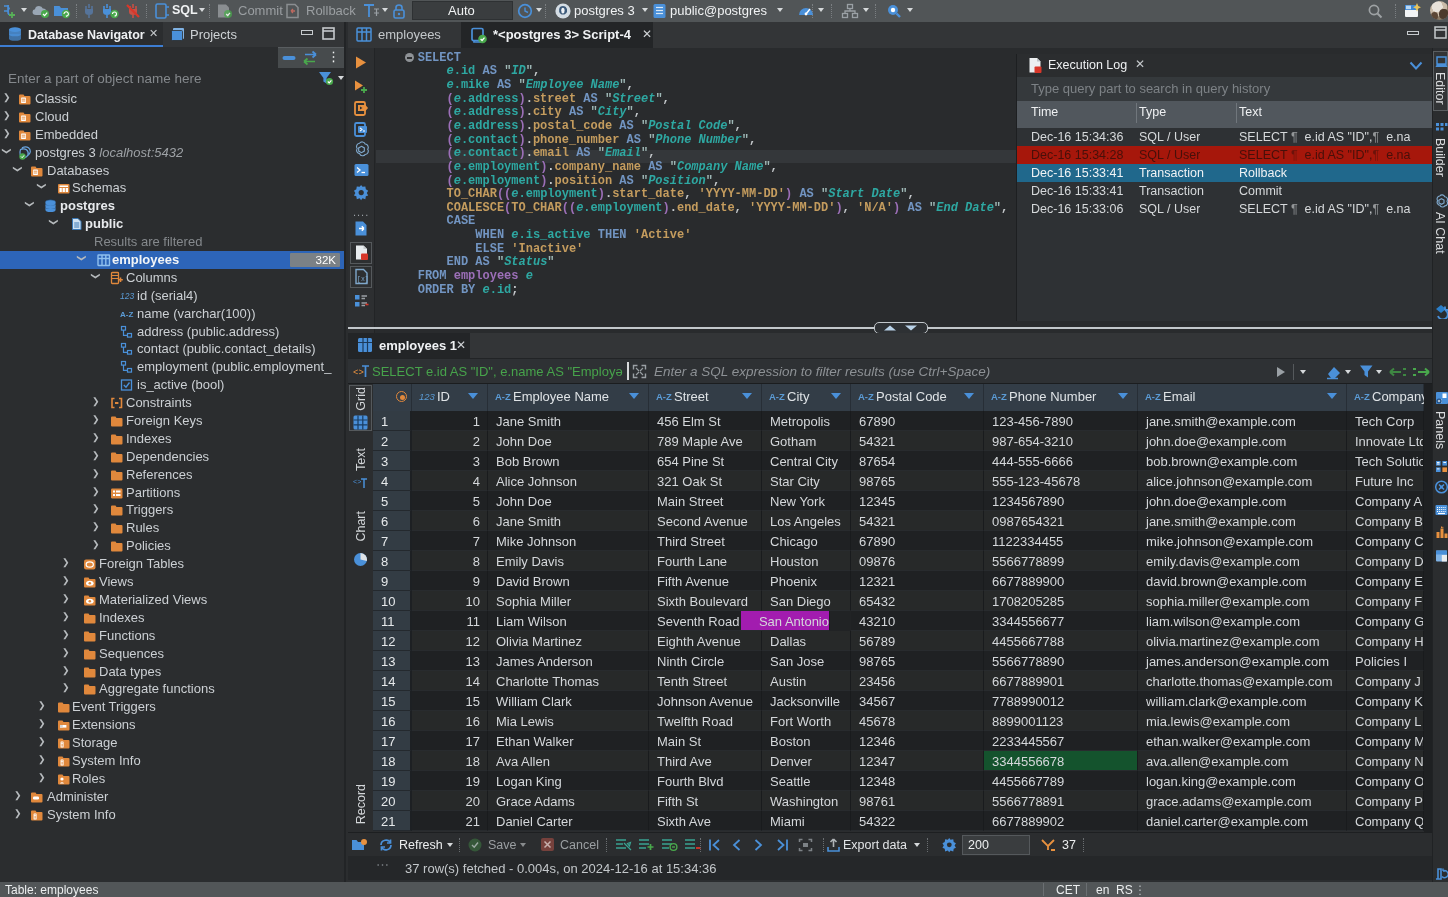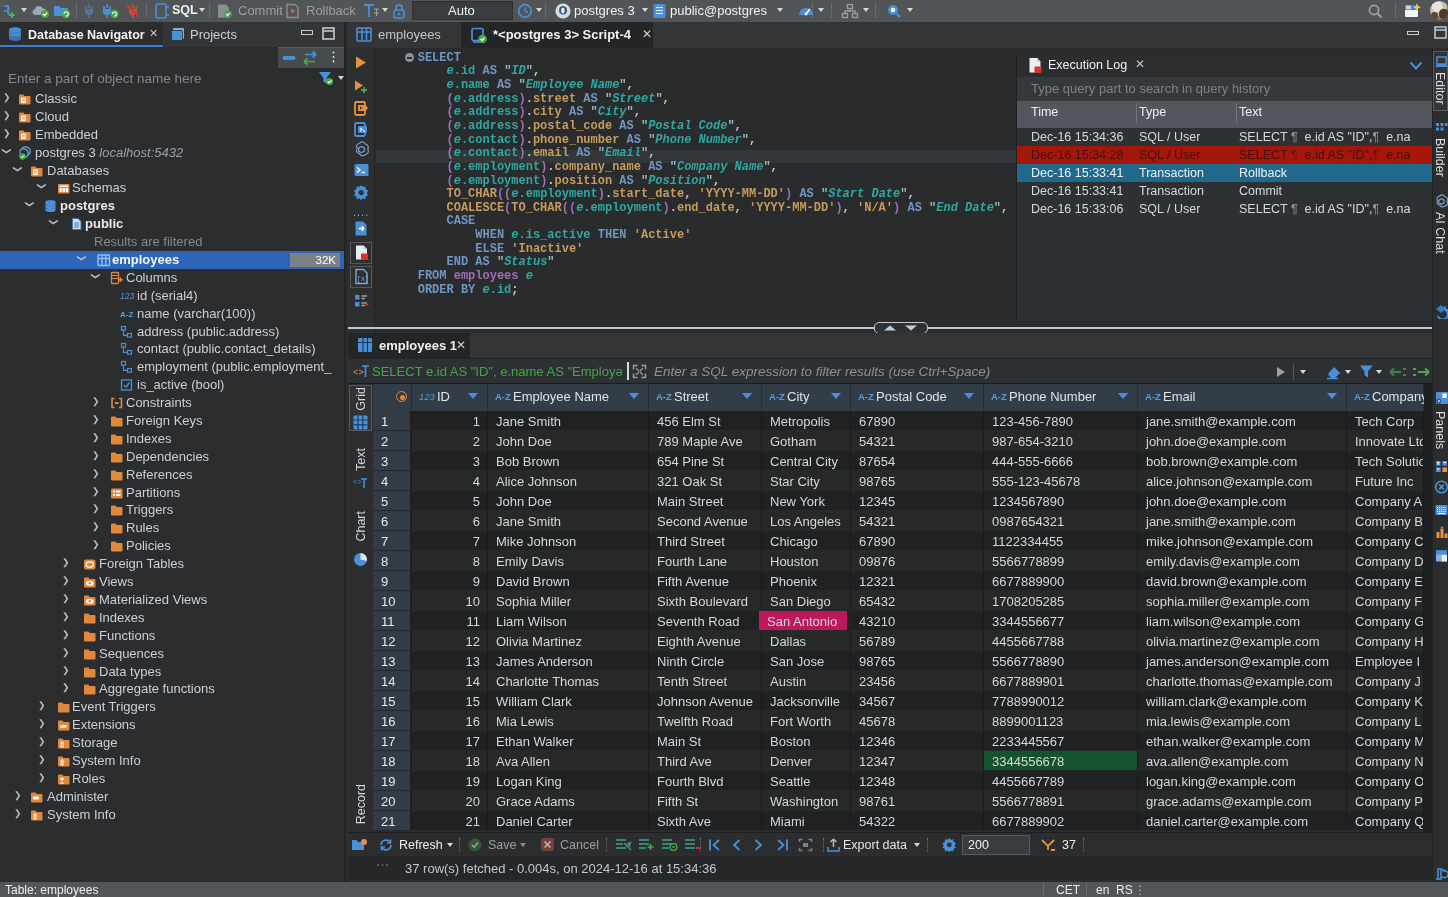--- a/index.html
+++ b/index.html
@@ -664,21 +664,21 @@
     <span class="abs" style="left:145px;top:5px;font-size:13px;color:#f0f2f4;font-weight:bold">*&lt;postgres 3&gt; Script-4</span>
     <span class="abs" style="left:294px;top:5px;color:#d0d3d6;font-size:12px">✕</span>
   </div>
   <div id="editor">
     <div id="curline"></div>
     <div id="foldmark">
           <div style="position:absolute;left:2px;top:3.8px;width:5px;height:1.4px;background:#2d2f31"></div>
         </div>
     <div id="code"><span class="k">SELECT</span>
     <span class="ti">e</span><span class="t">.id</span> <span class="k">AS</span> <span class="q">"</span><span class="ti">ID</span><span class="q">"</span>,
-    <span class="ti">e</span><span class="t">.name</span> <span class="k">AS</span> <span class="q">"</span><span class="ti">Employee Name</span><span class="q">"</span>,
+    <span class="ti">e</span><span class="t">.mike</span> <span class="k">AS</span> <span class="q">"</span><span class="ti">Employee Name</span><span class="q">"</span>,
     <span class="p">(</span><span class="ti">e</span><span class="t">.address</span><span class="p">)</span>.<span class="g">street</span> <span class="k">AS</span> <span class="q">"</span><span class="ti">Street</span><span class="q">"</span>,
     <span class="p">(</span><span class="ti">e</span><span class="t">.address</span><span class="p">)</span>.<span class="g">city</span> <span class="k">AS</span> <span class="q">"</span><span class="ti">City</span><span class="q">"</span>,
     <span class="p">(</span><span class="ti">e</span><span class="t">.address</span><span class="p">)</span>.<span class="g">postal_code</span> <span class="k">AS</span> <span class="q">"</span><span class="ti">Postal Code</span><span class="q">"</span>,
     <span class="p">(</span><span class="ti">e</span><span class="t">.contact</span><span class="p">)</span>.<span class="g">phone_number</span> <span class="k">AS</span> <span class="q">"</span><span class="ti">Phone Number</span><span class="q">"</span>,
     <span class="p">(</span><span class="ti">e</span><span class="t">.contact</span><span class="p">)</span>.<span class="g">email</span> <span class="k">AS</span> <span class="q">"</span><span class="ti">Email</span><span class="q">"</span>,
     <span class="p">(</span><span class="ti">e</span><span class="t">.employment</span><span class="p">)</span>.<span class="g">company_name</span> <span class="k">AS</span> <span class="q">"</span><span class="ti">Company Name</span><span class="q">"</span>,
     <span class="p">(</span><span class="ti">e</span><span class="t">.employment</span><span class="p">)</span>.<span class="g">position</span> <span class="k">AS</span> <span class="q">"</span><span class="ti">Position</span><span class="q">"</span>,
     <span class="g">TO_CHAR</span><span class="p">((</span><span class="ti">e</span><span class="t">.employment</span><span class="p">)</span>.<span class="g">start_date</span>, <span class="g">'YYYY-MM-DD'</span><span class="p">)</span> <span class="k">AS</span> <span class="q">"</span><span class="ti">Start Date</span><span class="q">"</span>,
     <span class="g">COALESCE</span><span class="p">(</span><span class="g">TO_CHAR</span><span class="p">((</span><span class="ti">e</span><span class="t">.employment</span><span class="p">)</span>.<span class="g">end_date</span>, <span class="g">'YYYY-MM-DD'</span><span class="p">)</span>, <span class="g">'N/A'</span><span class="p">)</span> <span class="k">AS</span> <span class="q">"</span><span class="ti">End Date</span><span class="q">"</span>,
     <span class="k">CASE</span>
@@ -1018,21 +1018,21 @@
             <div class="gc" style="left:478px;width:133px;background:#272929;">65432</div>
             <div class="gc" style="left:611px;width:154px;background:#272929;">1708205285</div>
             <div class="gc" style="left:765px;width:209px;background:#272929;">sophia.miller@example.com</div>
             <div class="gc" style="left:974px;width:77px;background:#272929;">Company F</div>
           </div>
 <div class="grow" style="top:227px">
             <div class="gc rn" style="left:0px;width:39px;">11</div>
             <div class="gc" style="left:39px;width:76px;text-align:right;padding-right:7px;padding-left:0;background:#1f2123;">11</div>
             <div class="gc" style="left:115px;width:161px;background:#1f2123;">Liam Wilson</div>
             <div class="gc" style="left:276px;width:113px;background:#1f2123;">Seventh Road</div>
-            <div class="gc" style="left:386px;width:89px;background:#be185d;">San Antonio</div>
+            <div class="gc" style="left:368px;width:89px;background:#a21caf;text-align:right;">San Antonio</div>
             <div class="gc" style="left:478px;width:133px;background:#1f2123;">43210</div>
             <div class="gc" style="left:611px;width:154px;background:#1f2123;">3344556677</div>
             <div class="gc" style="left:765px;width:209px;background:#1f2123;">liam.wilson@example.com</div>
             <div class="gc" style="left:974px;width:77px;background:#1f2123;">Company G</div>
           </div>
 <div class="grow" style="top:247px">
             <div class="gc rn" style="left:0px;width:39px;">12</div>
             <div class="gc" style="left:39px;width:76px;text-align:right;padding-right:7px;padding-left:0;background:#272929;">12</div>
             <div class="gc" style="left:115px;width:161px;background:#272929;">Olivia Martinez</div>
             <div class="gc" style="left:276px;width:113px;background:#272929;">Eighth Avenue</div>
@@ -1044,21 +1044,21 @@
           </div>
 <div class="grow" style="top:267px">
             <div class="gc rn" style="left:0px;width:39px;">13</div>
             <div class="gc" style="left:39px;width:76px;text-align:right;padding-right:7px;padding-left:0;background:#1f2123;">13</div>
             <div class="gc" style="left:115px;width:161px;background:#1f2123;">James Anderson</div>
             <div class="gc" style="left:276px;width:113px;background:#1f2123;">Ninth Circle</div>
             <div class="gc" style="left:389px;width:89px;background:#1f2123;">San Jose</div>
             <div class="gc" style="left:478px;width:133px;background:#1f2123;">98765</div>
             <div class="gc" style="left:611px;width:154px;background:#1f2123;">5566778890</div>
             <div class="gc" style="left:765px;width:209px;background:#1f2123;">james.anderson@example.com</div>
-            <div class="gc" style="left:974px;width:77px;background:#1f2123;">Employee I</div>
+            <div class="gc" style="left:974px;width:77px;background:#1f2123;">Policies I</div>
           </div>
 <div class="grow" style="top:287px">
             <div class="gc rn" style="left:0px;width:39px;">14</div>
             <div class="gc" style="left:39px;width:76px;text-align:right;padding-right:7px;padding-left:0;background:#272929;">14</div>
             <div class="gc" style="left:115px;width:161px;background:#272929;">Charlotte Thomas</div>
             <div class="gc" style="left:276px;width:113px;background:#272929;">Tenth Street</div>
             <div class="gc" style="left:389px;width:89px;background:#272929;">Austin</div>
             <div class="gc" style="left:478px;width:133px;background:#272929;">23456</div>
             <div class="gc" style="left:611px;width:154px;background:#272929;">6677889901</div>
             <div class="gc" style="left:765px;width:209px;background:#272929;">charlotte.thomas@example.com</div>

